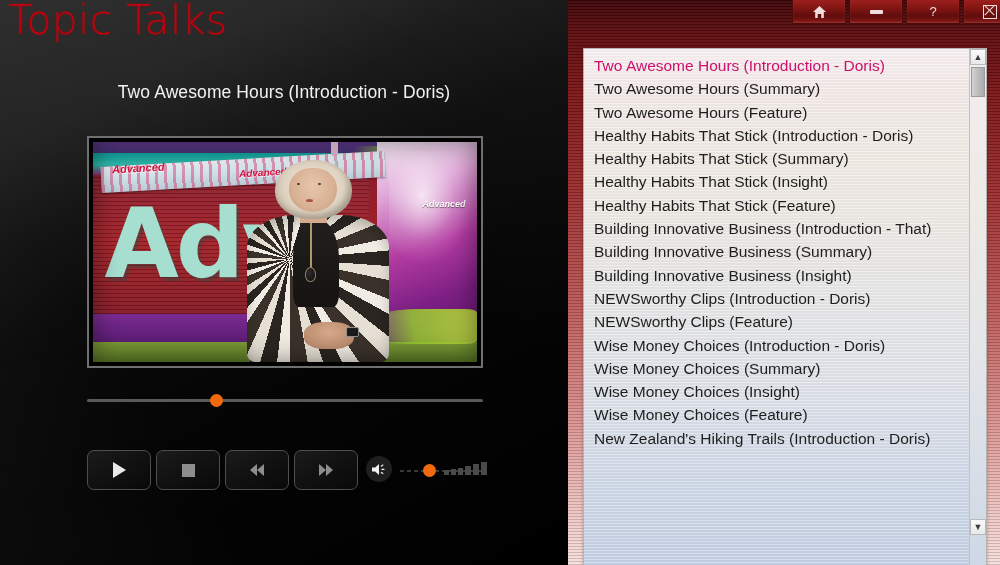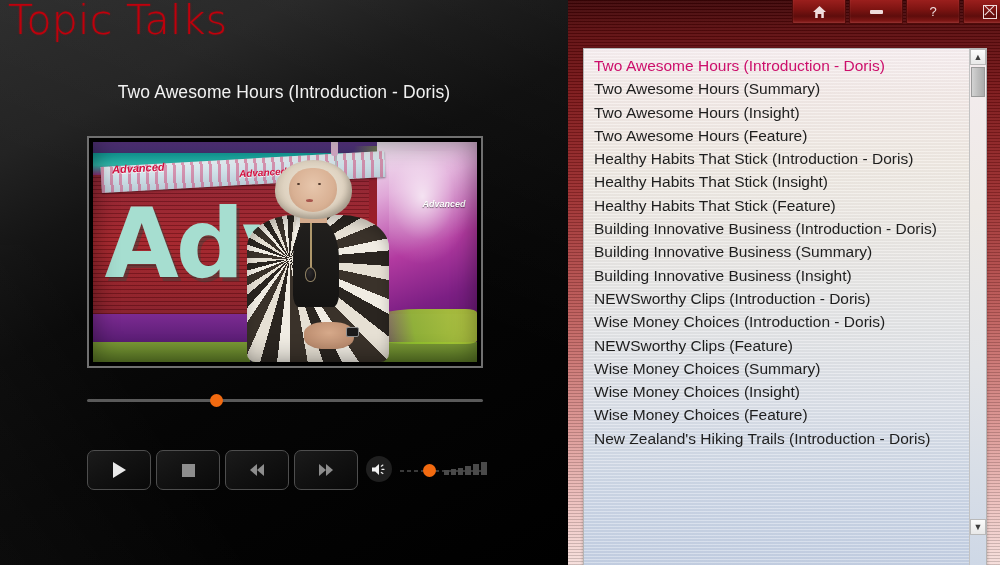--- a/index.html
+++ b/index.html
@@ -597,31 +597,31 @@
       <div class="wbtn">
         <span class="xbox-glyph"></span>
       </div>
     </div>
 
     <div id="playlist">
       <div id="playlist-scanlines"></div>
       <div id="playlist-items">
           <div class="pl-item selected">Two Awesome Hours (Introduction - Doris)</div>
           <div class="pl-item">Two Awesome Hours (Summary)</div>
-          <div class="pl-item">Two Awesome Hours (Insight)</div>
           <div class="pl-item">Two Awesome Hours (Feature)</div>
           <div class="pl-item">Healthy Habits That Stick (Introduction - Doris)</div>
+          <div class="pl-item">Healthy Habits That Stick (Summary)</div>
           <div class="pl-item">Healthy Habits That Stick (Insight)</div>
           <div class="pl-item">Healthy Habits That Stick (Feature)</div>
-          <div class="pl-item">Building Innovative Business (Introduction - Doris)</div>
+          <div class="pl-item">Building Innovative Business (Introduction - That)</div>
           <div class="pl-item">Building Innovative Business (Summary)</div>
           <div class="pl-item">Building Innovative Business (Insight)</div>
           <div class="pl-item">NEWSworthy Clips (Introduction - Doris)</div>
+          <div class="pl-item">NEWSworthy Clips (Feature)</div>
           <div class="pl-item">Wise Money Choices (Introduction - Doris)</div>
-          <div class="pl-item">NEWSworthy Clips (Feature)</div>
           <div class="pl-item">Wise Money Choices (Summary)</div>
           <div class="pl-item">Wise Money Choices (Insight)</div>
           <div class="pl-item">Wise Money Choices (Feature)</div>
           <div class="pl-item">New Zealand's Hiking Trails (Introduction - Doris)</div>
         </div>
 
       <div id="pl-scrollbar">
         <div class="sb-arrow" id="sb-up">
           <span class="sb-caret">▲</span>
         </div>

